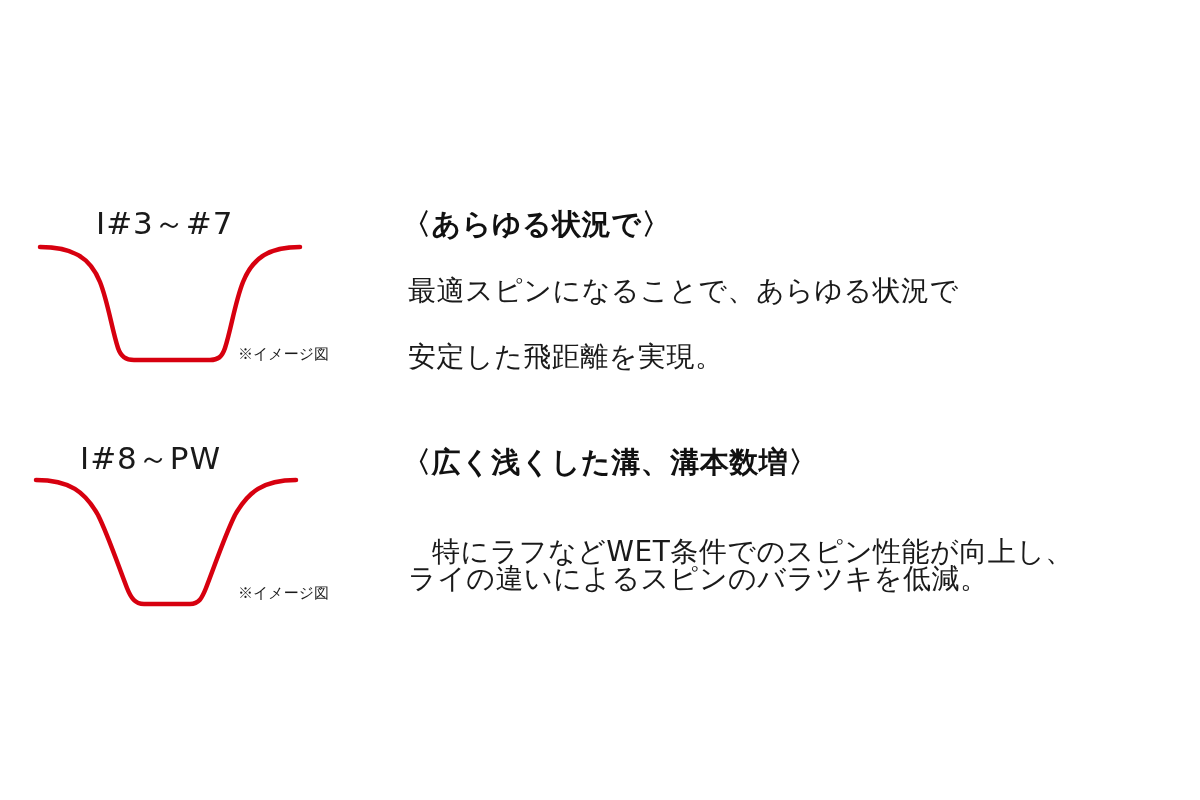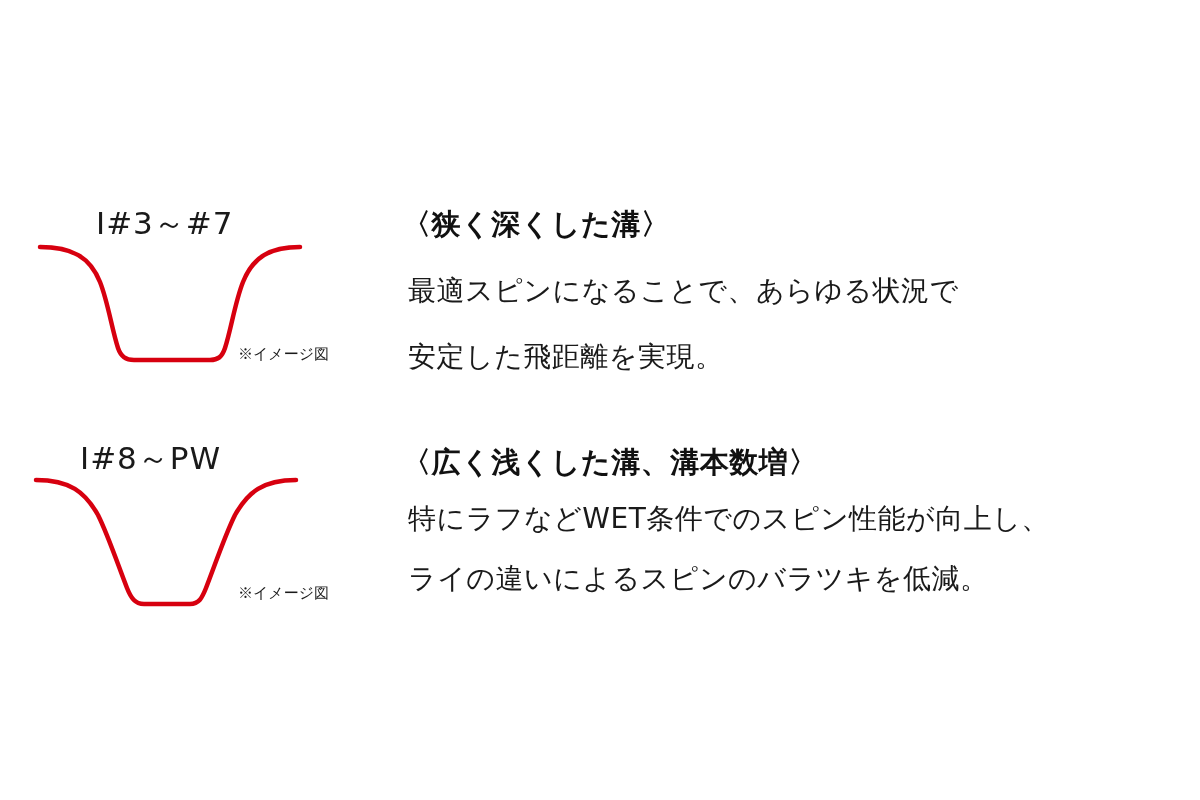--- a/index.html
+++ b/index.html
@@ -65,30 +65,30 @@
 
 <div class="section" style="top:12px;height:400px;">
   <div class="groove-label" style="left:96px;top:191px;">I#3～#7</div>
 
   <svg class="groove-svg" width="1200" height="400" viewBox="0 0 1200 400">
     <path d="M40 235 C 72 235, 90 245, 100 270 C 108 290, 112 318, 118 336 C 121 345, 126 348, 134 348 L 210 348 C 218 348, 222 345, 225 336 C 231 318, 235 290, 243 270 C 253 245, 270 235, 300 235" fill="none" stroke="#d7000f" stroke-width="4.5" stroke-linecap="round" stroke-linejoin="round"></path>
   </svg>
 
   <div class="image-note" style="left:238px;top:333px;">※イメージ図</div>
 
-  <div class="heading" style="top:193px;left:402px;">〈狭く深くした溝〉</div>
+  <div class="heading" style="top:193px;left:402px;">〈あらゆる状況で〉</div>
   <div class="desc-line" style="top:260px;">最適スピンになることで、あらゆる状況で</div>
   <div class="desc-line" style="top:326px;">安定した飛距離を実現。</div>
 </div>
 
 <div class="section" style="top:0;height:620px;">
   <div class="groove-label" style="left:80px;top:438px;">I#8～PW</div>
 
   <svg class="groove-svg" width="1200" height="800" viewBox="0 0 1200 800">
     <path d="M36 480 C 70 480, 85 492, 98 515 C 108 535, 118 565, 127 588 C 131 598, 135 604, 144 604 L 190 604 C 199 604, 202 598, 206 588 C 215 565, 225 535, 235 515 C 248 492, 263 480, 296 480" fill="none" stroke="#d7000f" stroke-width="4.5" stroke-linecap="round" stroke-linejoin="round"></path>
   </svg>
 
   <div class="image-note" style="left:238px;top:584px;">※イメージ図</div>
 
   <div class="heading" style="top:443px;left:402px;">〈広く浅くした溝、溝本数増〉</div>
-  <div class="desc-line" style="top:500px;">特にラフなどWET条件でのスピン性能が向上し、</div>
+  <div class="desc-line" style="top:533px;margin-left:24px;">特にラフなどWET条件でのスピン性能が向上し、</div>
   <div class="desc-line" style="top:560px;">ライの違いによるスピンのバラツキを低減。</div>
 </div>
 
 </body></html>

